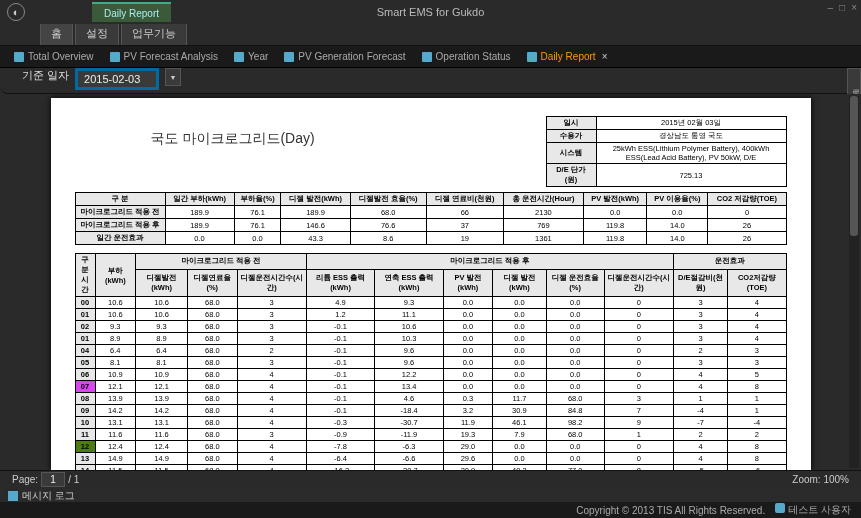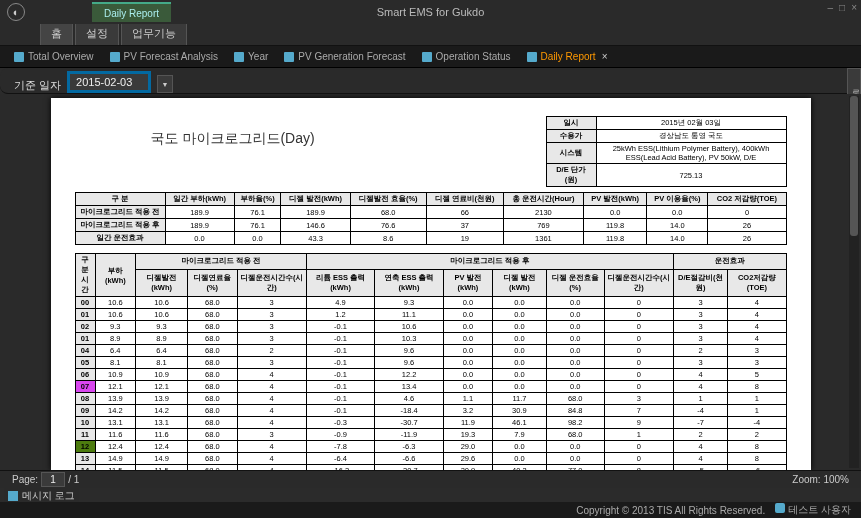--- a/index.html
+++ b/index.html
@@ -11,21 +11,21 @@
 .app-title { position:absolute; left:50%; transform:translateX(-50%); color:#bbb; font-size:11px; }
 .win-ctrl { position:absolute; right:4px; top:2px; display:flex; gap:6px; color:#888; font-size:10px; }
 .menubar { height:22px; background:#2a2a2a; display:flex; align-items:flex-end; padding-left:40px; border-bottom:1px solid #111; }
 .menu-item { padding:4px 10px; font-size:11px; color:#ccc; background:#3a3a3a; border:1px solid #555; border-bottom:none; margin-right:2px; cursor:pointer; }
 .menu-item.first { background:#444; }
 .tabbar { height:22px; background:#1a1a1a; display:flex; align-items:center; padding-left:6px; border-bottom:1px solid #000; }
 .tab { padding:16px 8px; height:20px; display:flex; align-items:center; gap:4px; color:#aaa; font-size:10px; cursor:pointer; }
 .tab.active { color:#f90; }
 .tab-icon { width:10px; height:10px; background:#5ac; border-radius:1px; }
 .tab.active .tab-close { color:#ccc; margin-left:2px; }
-.toolbar { height:26px; background:#2a2a2a; border-bottom:1px solid #111; display:flex; align-items:flex-end; padding-left:14px; gap:6px;border-radius:8px; }
+.toolbar { height:26px; background:#2a2a2a; border-bottom:1px solid #111; display:flex; align-items:flex-start; padding-left:22px; gap:6px;border-radius:8px; }
 .toolbar-label { color:#ddd; font-size:11px; }
 .date-input { background:#3a3a3a; border:3px solid #0369a1; color:#eee; padding:2px 6px; font-size:11px; width:84px; }
 .date-drop { width:16px; height:18px; background:#3a3a3a; border:1px solid #555; color:#ccc; display:flex; align-items:center; justify-content:center; font-size:7px; cursor:pointer; }
 .report-area { position:absolute; top:94px; left:0; right:0; bottom:48px; background:#2a2a2a; display:flex; justify-content:center; overflow:hidden; }
 .side-strip { position:absolute; right:0; top:68px; width:14px; height:60px; background:#3a3a3a; border:1px solid #555; font-size:8px; color:#ccc; writing-mode:vertical-rl; text-align:center; padding-top:4px; }
 .paper { width:760px; background:#fff; color:#000; margin-top:4px; box-shadow:0 0 6px #000; padding:22px 24px 10px 24px; font-size:8px; position:relative; }
 .rpt-title { font-size:14px; font-weight:400; color:#333; position:absolute; left:100px; top:32px; }
 .meta-table { position:absolute; right:24px; top:18px; border-collapse:collapse; font-size:7.5px; }
 .meta-table td { border:1px solid #000; padding:1px 4px; text-align:center; }
 .meta-table .h { background:#e8e8e8; font-weight:bold; width:50px; }
@@ -328,21 +328,21 @@
             <td>8</td>
           </tr>
           <tr>
             <td style="background: rgb(232, 232, 232); font-weight: bold;">08</td>
             <td>13.9</td>
             <td>13.9</td>
             <td>68.0</td>
             <td>4</td>
             <td>-0.1</td>
             <td>4.6</td>
-            <td>1.1</td>
+            <td>0.3</td>
             <td>11.7</td>
             <td>68.0</td>
             <td>3</td>
             <td>1</td>
             <td>1</td>
           </tr>
           <tr>
             <td style="background: rgb(232, 232, 232); font-weight: bold;">09</td>
             <td>14.2</td>
             <td>14.2</td>

